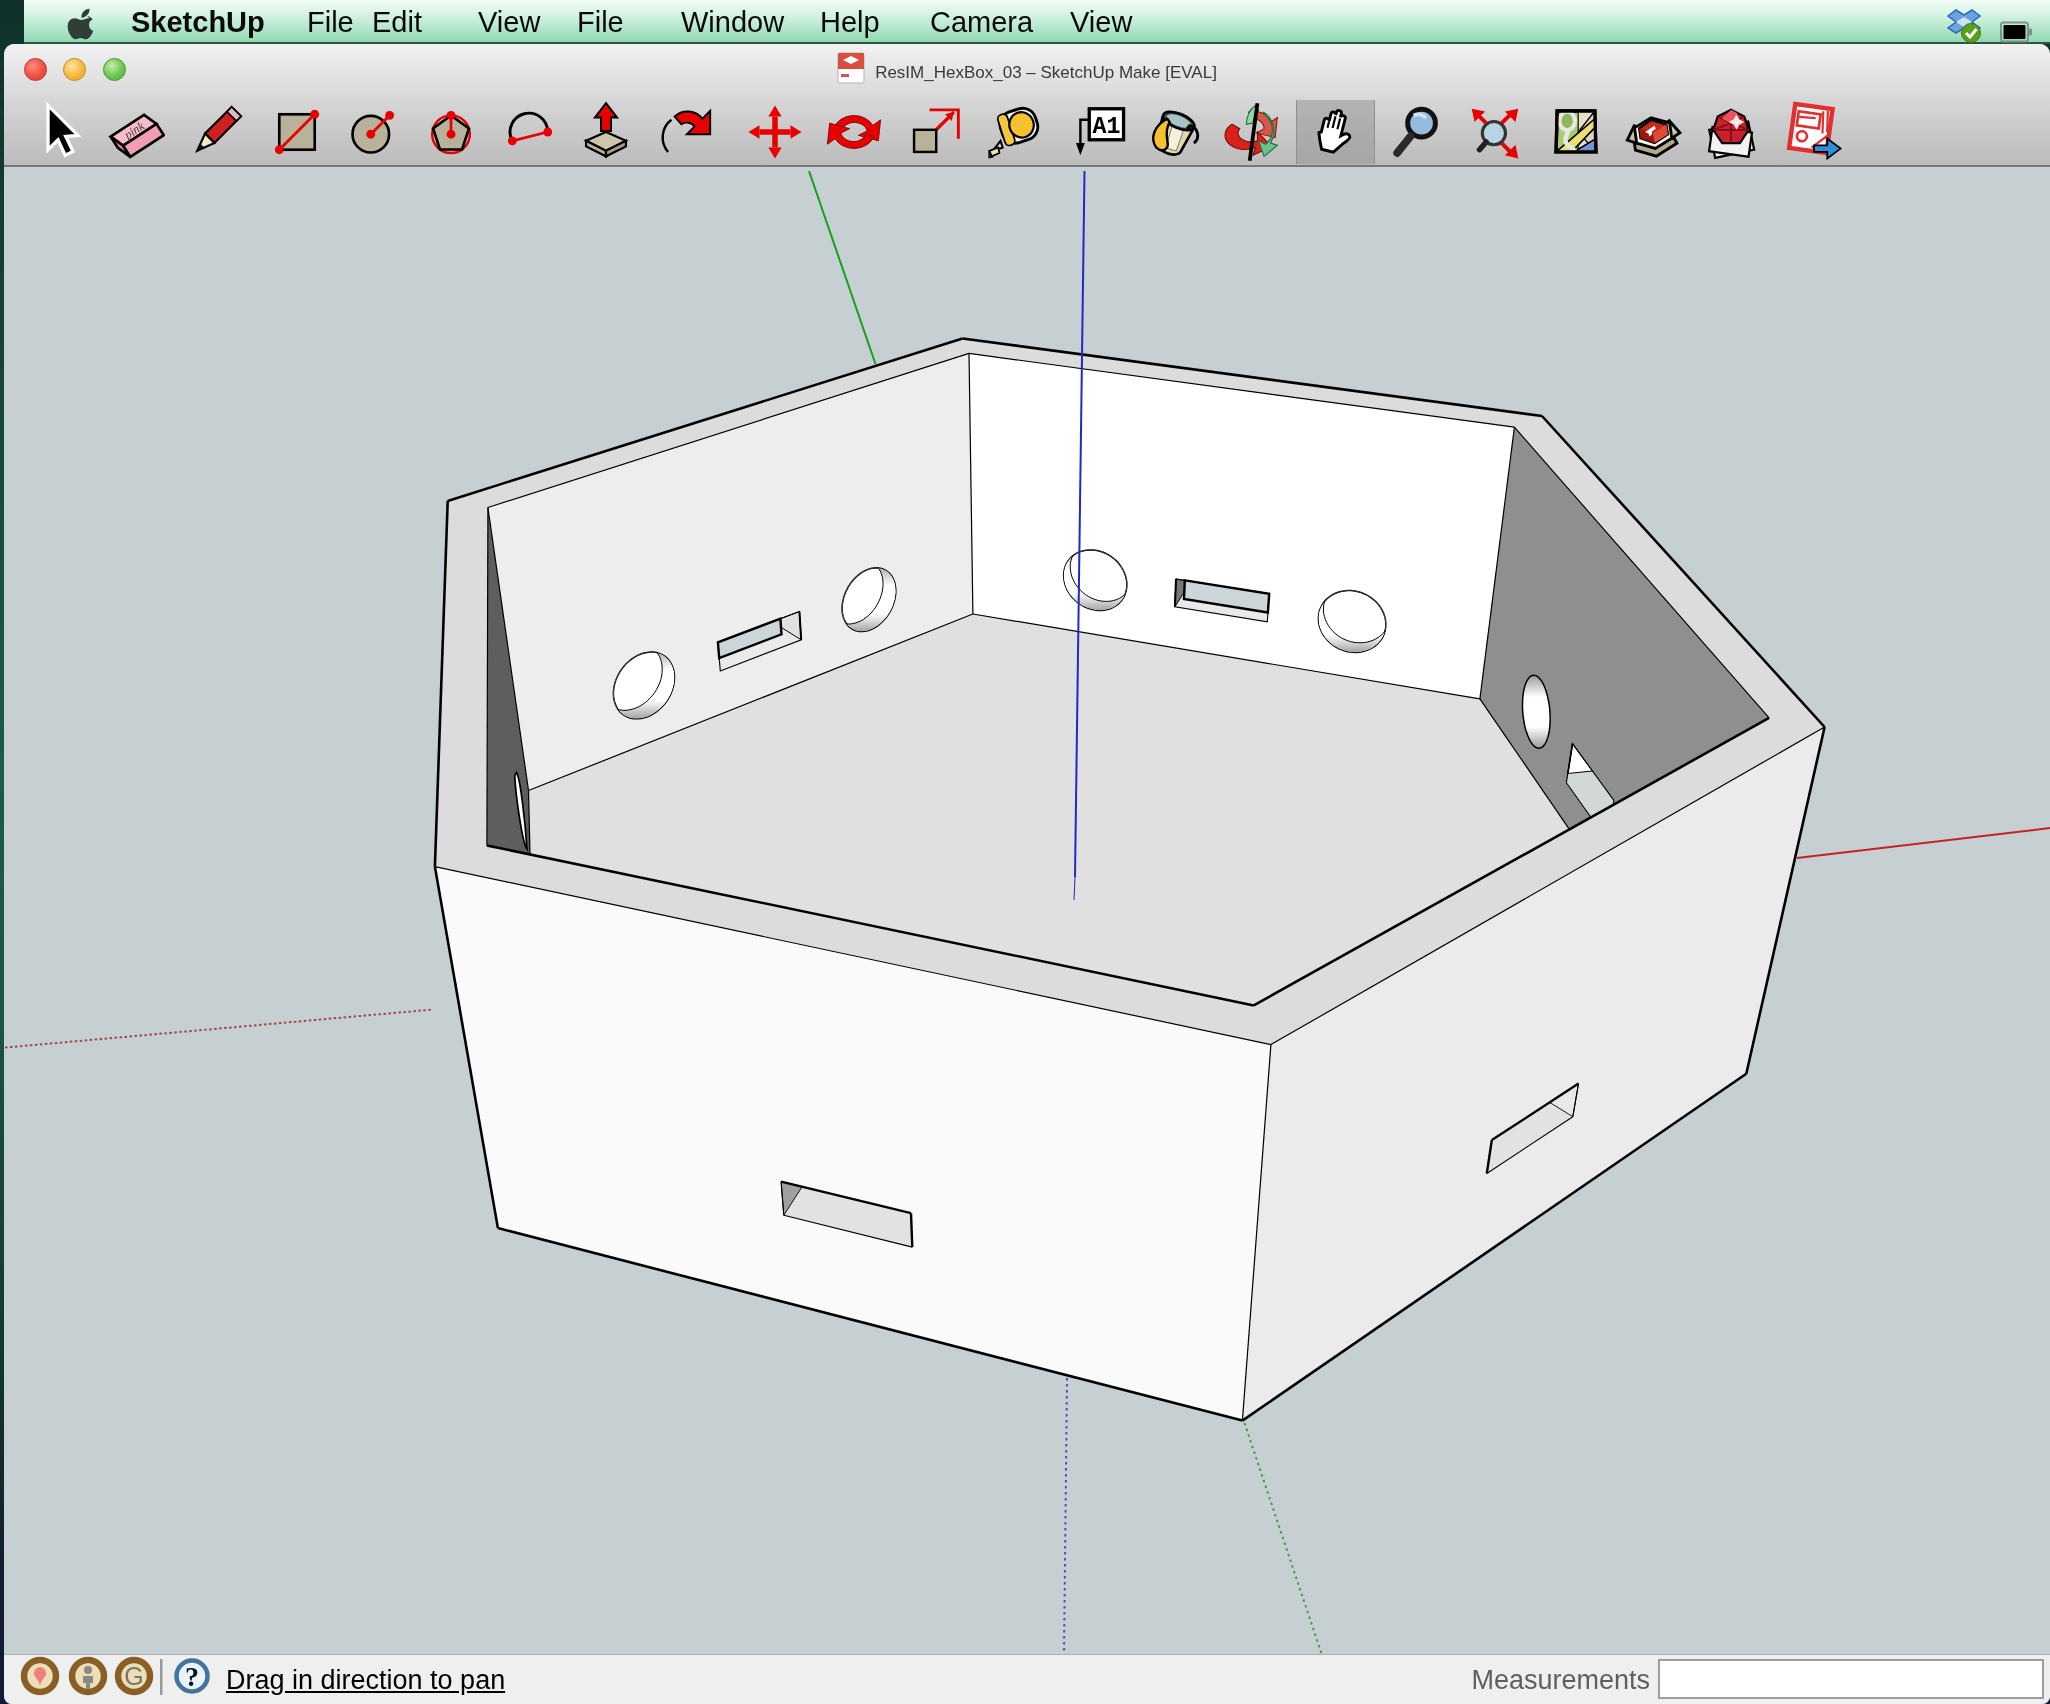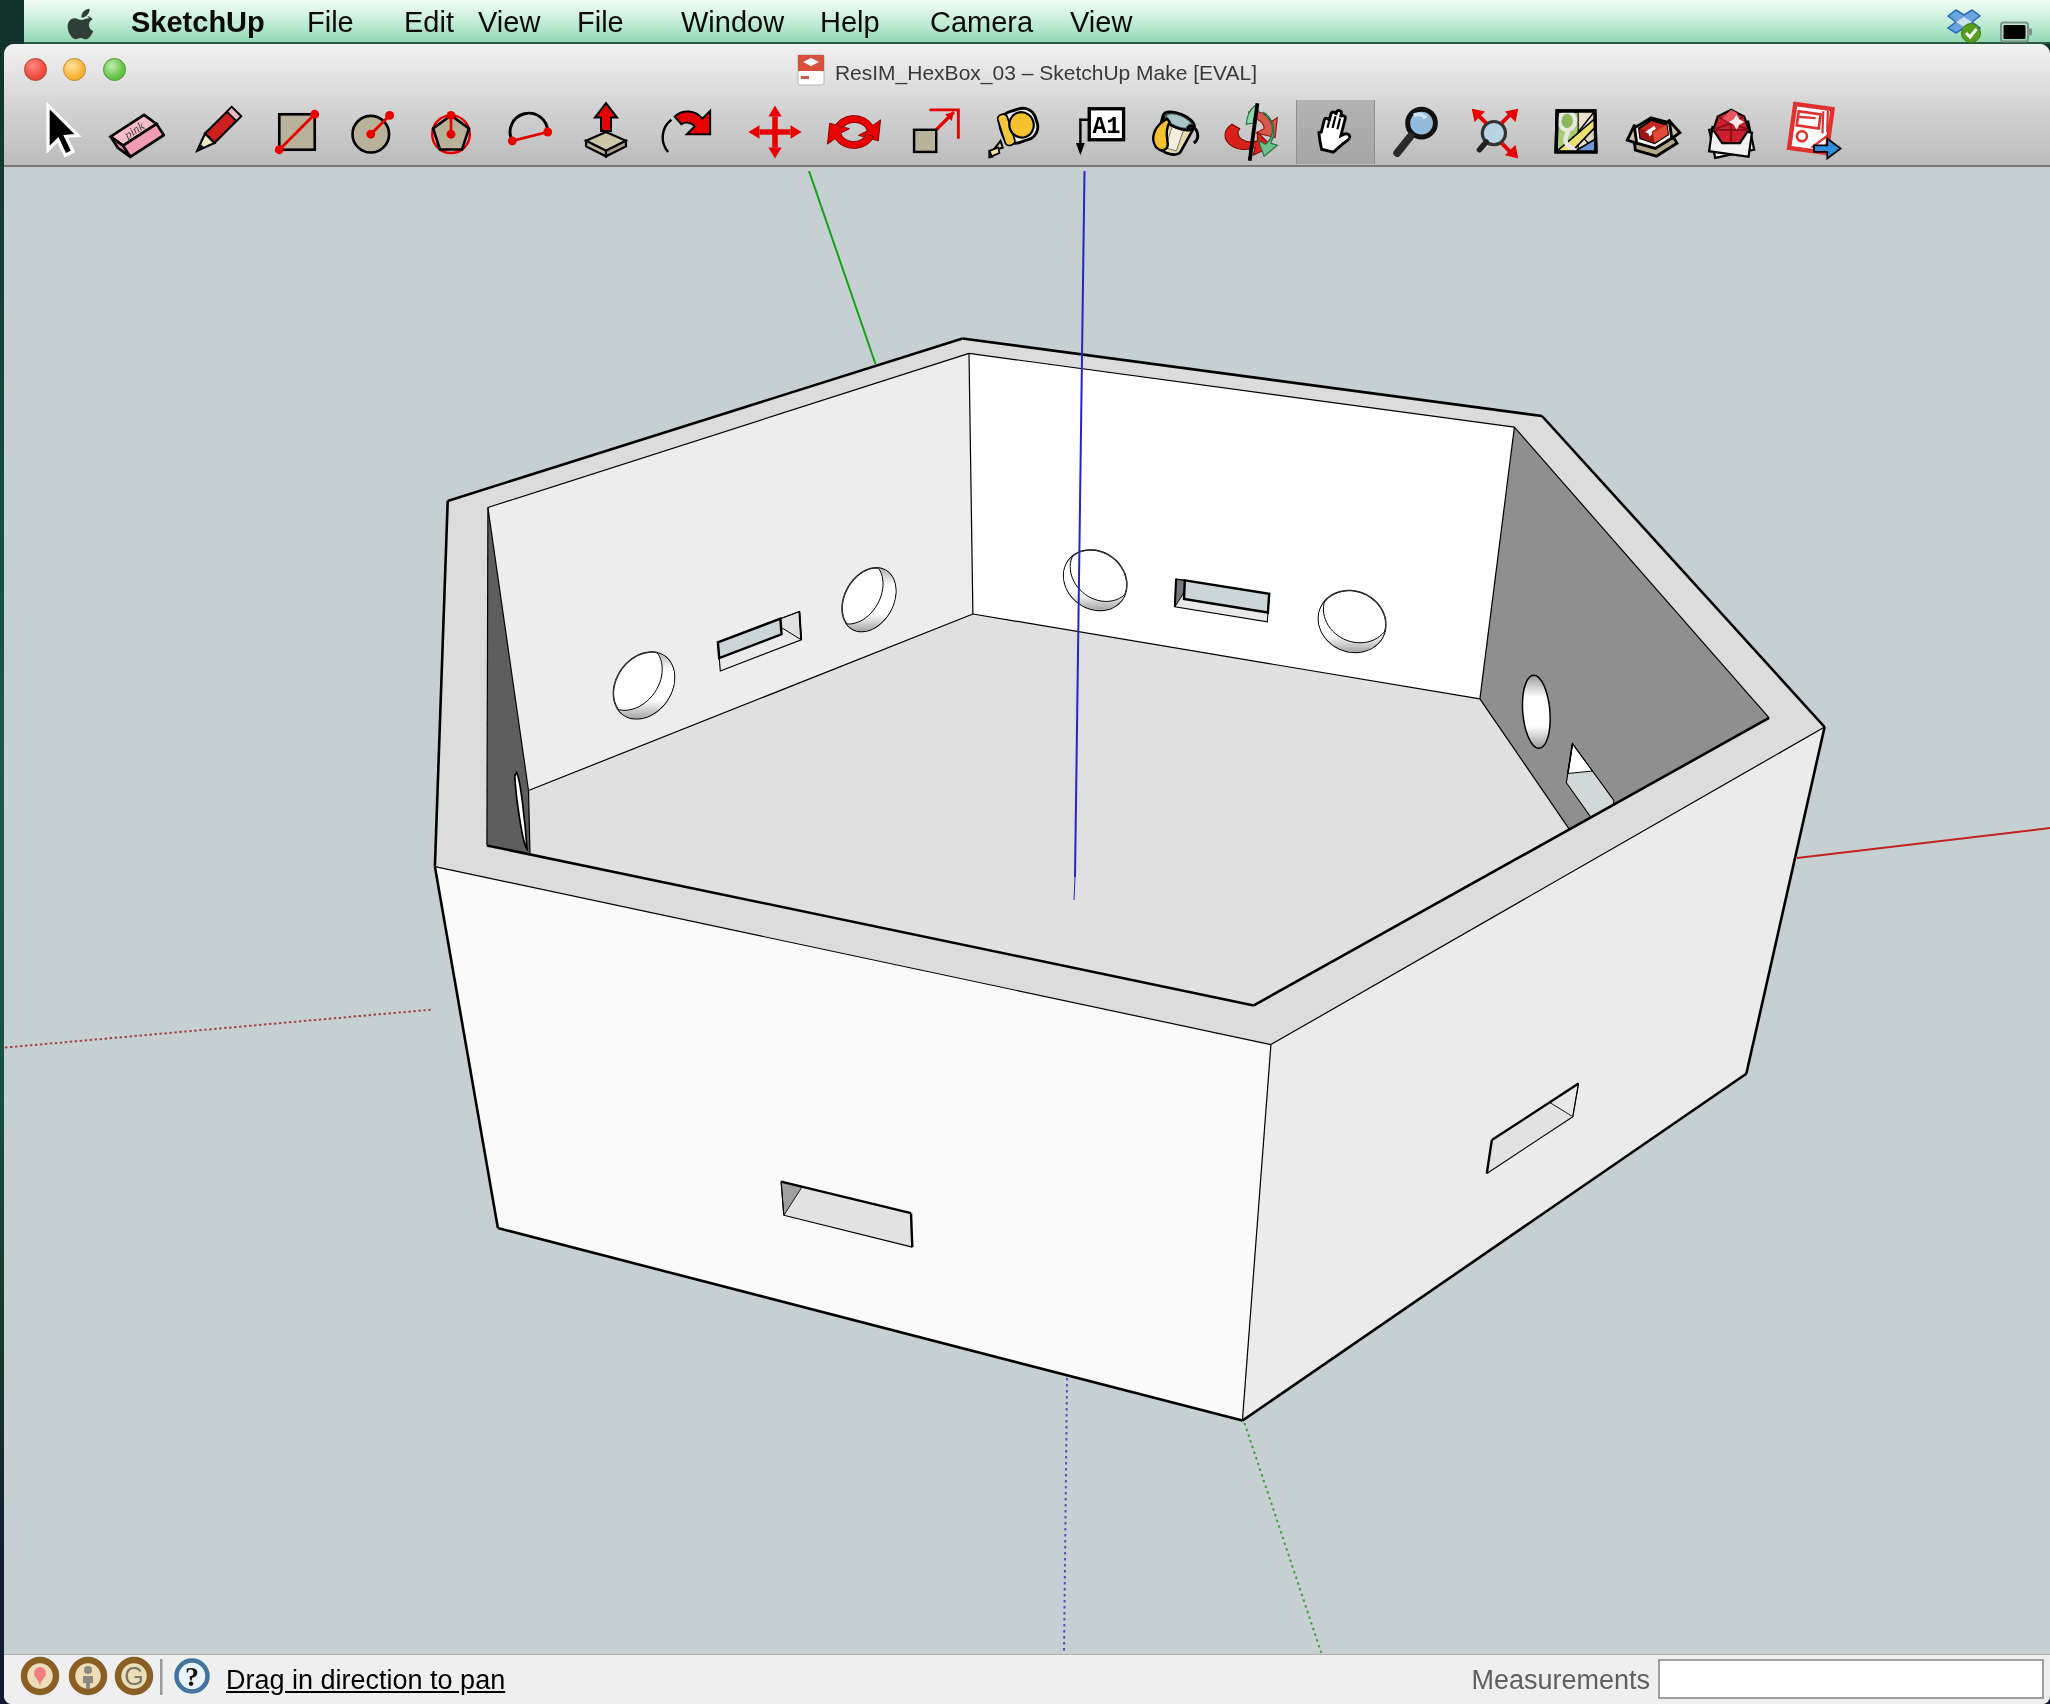--- a/index.html
+++ b/index.html
@@ -11,37 +11,37 @@
 .window { position:absolute; left:4px; top:44px; width:2046px; height:1660px;
   border-radius:10px 10px 8px 8px; overflow:hidden; background:#c6d0d2; }
 .topchrome { position:absolute; left:0; top:0; width:2046px; height:123px;
   background: linear-gradient(180deg,#f2f2f2 0%,#e3e3e3 25%,#cfcfcf 60%,#bcbcbc 100%);
   border-bottom:2px solid #777; }
 .tl { position:absolute; top:14px; width:23px; height:23px; border-radius:50%; }
 .tl.red { left:20px; background: radial-gradient(circle at 8px 7px,#ff8a80,#f05042 55%,#d93d32 100%); border:1px solid #b9352c;}
 .tl.yel { left:59px; background: radial-gradient(circle at 8px 7px,#ffe2a0,#f7b73f 55%,#e9a327 100%); border:1px solid #c08b21;}
 .tl.grn { left:99px; background: radial-gradient(circle at 8px 7px,#c3eead,#6cc553 55%,#4fae35 100%); border:1px solid #47982e;}
 .title { position:absolute; top:0; left:0; width:2046px; height:56px; text-align:center;
-  font-size:21px; line-height:58px; color:#3a3a3a; }
+  font-size:17px; line-height:58px; color:#3a3a3a; }
 .toolbar { position:absolute; top:56px; left:0; width:2046px; height:65px; }
 .pressed { position:absolute; left:1292px; top:0px; width:79px; height:64px;
   background: linear-gradient(180deg,#b3b3b3,#a6a6a6); border-left:1px solid #8f8f8f; border-right:1px solid #8f8f8f; }
 .canvas { position:absolute; left:0; top:127px; width:2046px; height:1483px; }
 .statusbar { position:absolute; left:0; top:1610px; width:2046px; height:50px; background:#efefef; border-top:1px solid #b0b0b0; }
 .sb-text { position:absolute; left:222px; top:0; height:50px; line-height:50px; font-size:27px; color:#000;text-decoration:underline; }
 .meas { position:absolute; right:400px; top:0; height:50px; line-height:50px; font-size:27px; color:#5f5f5f;margin-left:32px; }
 .measbox { position:absolute; right:6px; top:4px; width:386px; height:40px; background:#fff; border:2px solid #9e9e9e; }
 </style></head><body>
 <div class="menubar">
   <svg class="item" style="left:43px;top:5px" width="29" height="33" viewBox="0 0 26 30">
       <path fill="#2f3e37" d="M18.5 4.8c-1.4 1.7-3.7 3-5.5 2.8-.3-2 .6-4.1 1.8-5.5C16.1.6 18.4-.4 20.2-.5c.2 2.1-.6 4.1-1.7 5.3zm1.6 3.2c-3.1-.2-5.7 1.7-7.2 1.7-1.5 0-3.8-1.6-6.2-1.6C3.5 8.2.6 10.7.6 15.4c0 2.9 1.1 6 2.5 8 1.2 1.7 2.6 3.6 4.5 3.5 1.8-.1 2.5-1.2 4.7-1.2 2.2 0 2.8 1.2 4.7 1.2 1.9 0 3.2-1.7 4.4-3.4.9-1.3 1.6-2.6 2.1-4-4.6-1.8-5.3-8.4-.5-10.6-1.4-1.8-3.4-2.8-4.9-2.9z"></path>
     </svg>
   <span class="item" style="left:107px;font-weight:bold">SketchUp</span>
   <span class="item" style="left:283px">File</span>
-  <span class="item" style="left:380px">Edit</span>
+  <span class="item" style="left:348px">Edit</span>
   <span class="item" style="left:454px">View</span>
   <span class="item" style="left:553px">File</span>
   <span class="item" style="left:657px">Window</span>
   <span class="item" style="left:796px">Help</span>
   <span class="item" style="left:906px">Camera</span>
   <span class="item" style="left:1046px">View</span>
   <svg class="item" style="left:1922px;top:5px" width="36" height="34" viewBox="0 0 36 34">
     <path fill="#6aa3e0" stroke="#2b6cb8" stroke-width="1.5" d="M2 7 L10 1 L18 6 L26 1 L34 7 L26 13 L34 19 L26 24 L18 19 L10 24 L2 19 L10 13 Z"></path>
     <path fill="#cfe2f5" d="M10 13 L18 8 L26 13 L18 18 Z"></path>
     <circle cx="25" cy="24" r="9.5" fill="#5a9e1e" stroke="#3c7b12" stroke-width="1"></circle>

